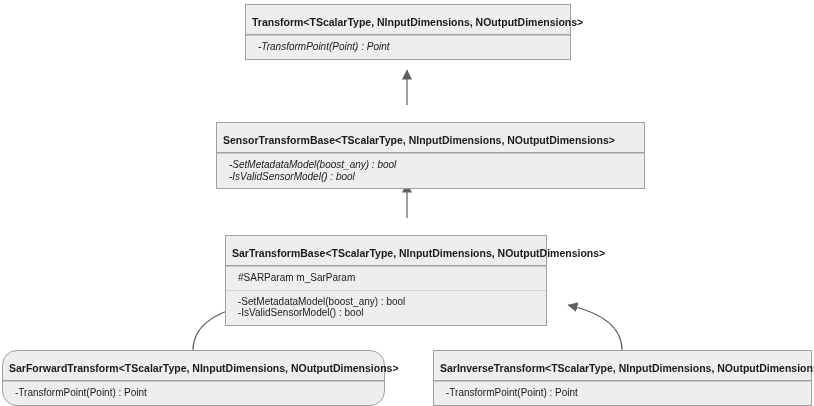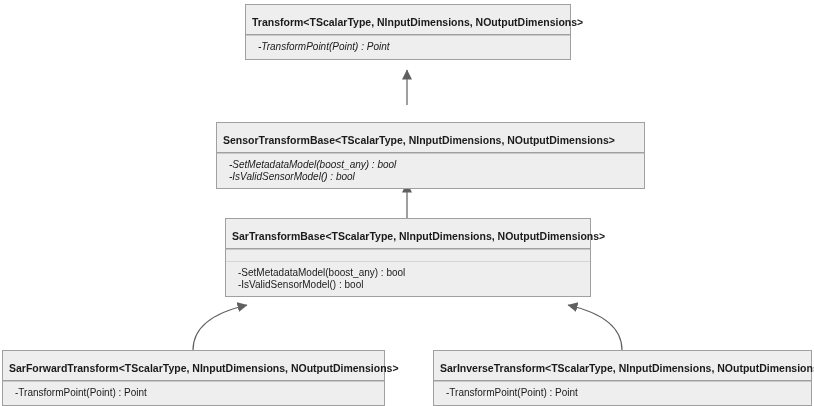--- a/index.html
+++ b/index.html
@@ -100,31 +100,32 @@
   </div>
 
   <div class="uml-class italic-members" style="left:216px; top:105px; width:429px;margin-top:17px;">
     <div class="uml-title">SensorTransformBase&lt;TScalarType, NInputDimensions, NOutputDimensions&gt;</div>
     <div class="uml-compartment first-comp italic-members">
       <span class="member">-SetMetadataModel(boost_any) : bool</span>
       <span class="member">-IsValidSensorModel() : bool</span>
     </div>
   </div>
 
-  <div class="uml-class" style="left:225px; top:218px; width:366px;">
+  <div class="uml-class" style="left:225px; top:235px; width:322px;">
     <div class="uml-title">SarTransformBase&lt;TScalarType, NInputDimensions, NOutputDimensions&gt;</div>
     <div class="uml-compartment first-comp">
+      <span class="member">#SARParam m_SarParam</span>
     </div>
     <div class="uml-compartment">
       <span class="member">-SetMetadataModel(boost_any) : bool</span>
       <span class="member">-IsValidSensorModel() : bool</span>
     </div>
   </div>
 
-  <div class="uml-class" style="left:2px; top:350px; width:383px;">
+  <div class="uml-class" style="left:2px; top:350px; width:383px;border-radius:15px;">
     <div class="uml-title">SarForwardTransform&lt;TScalarType, NInputDimensions, NOutputDimensions&gt;</div>
     <div class="uml-compartment first-comp">
       <span class="member">-TransformPoint(Point) : Point</span>
     </div>
   </div>
 
   <div class="uml-class" style="left:433px; top:350px; width:379px;">
     <div class="uml-title">SarInverseTransform&lt;TScalarType, NInputDimensions, NOutputDimensions&gt;</div>
     <div class="uml-compartment first-comp">
       <span class="member">-TransformPoint(Point) : Point</span>

